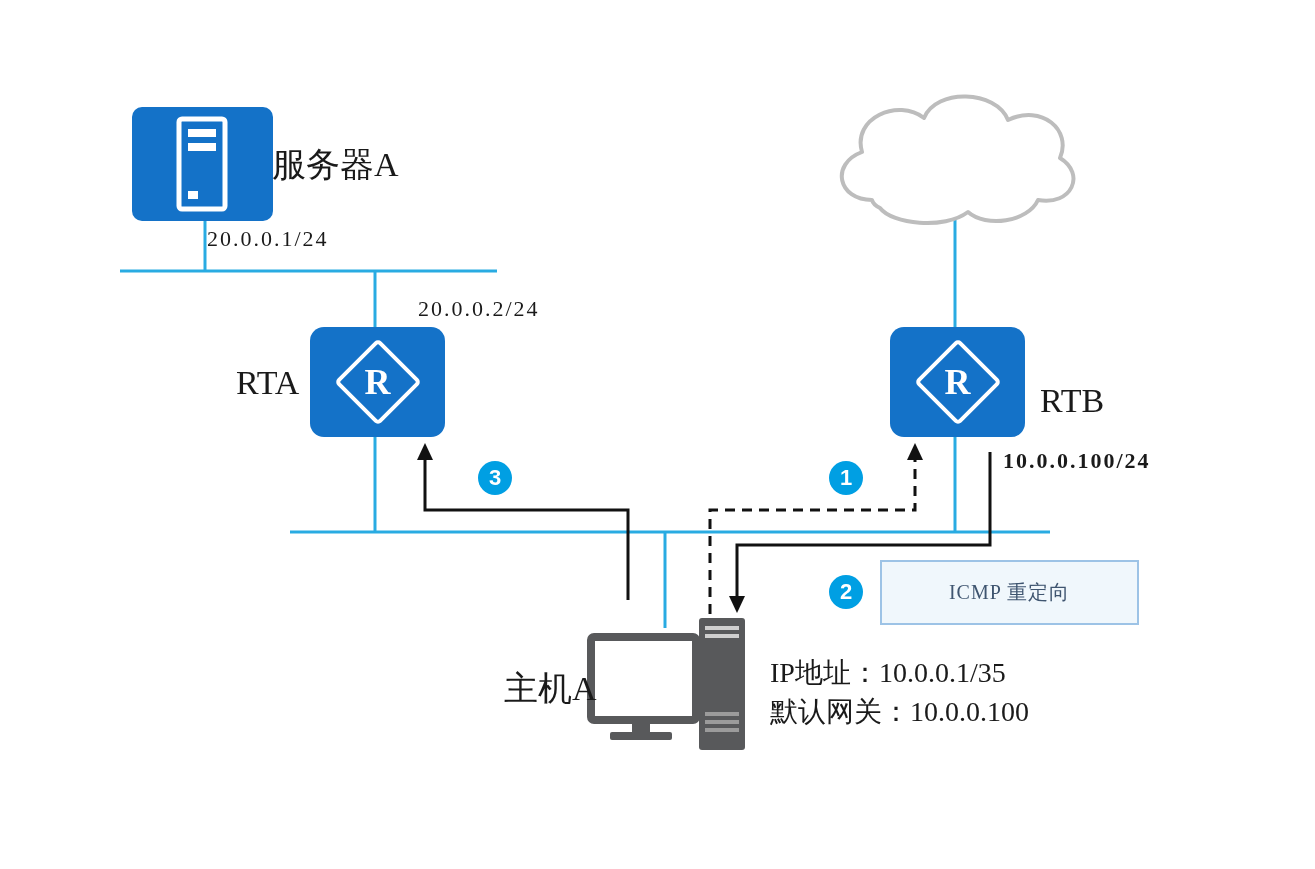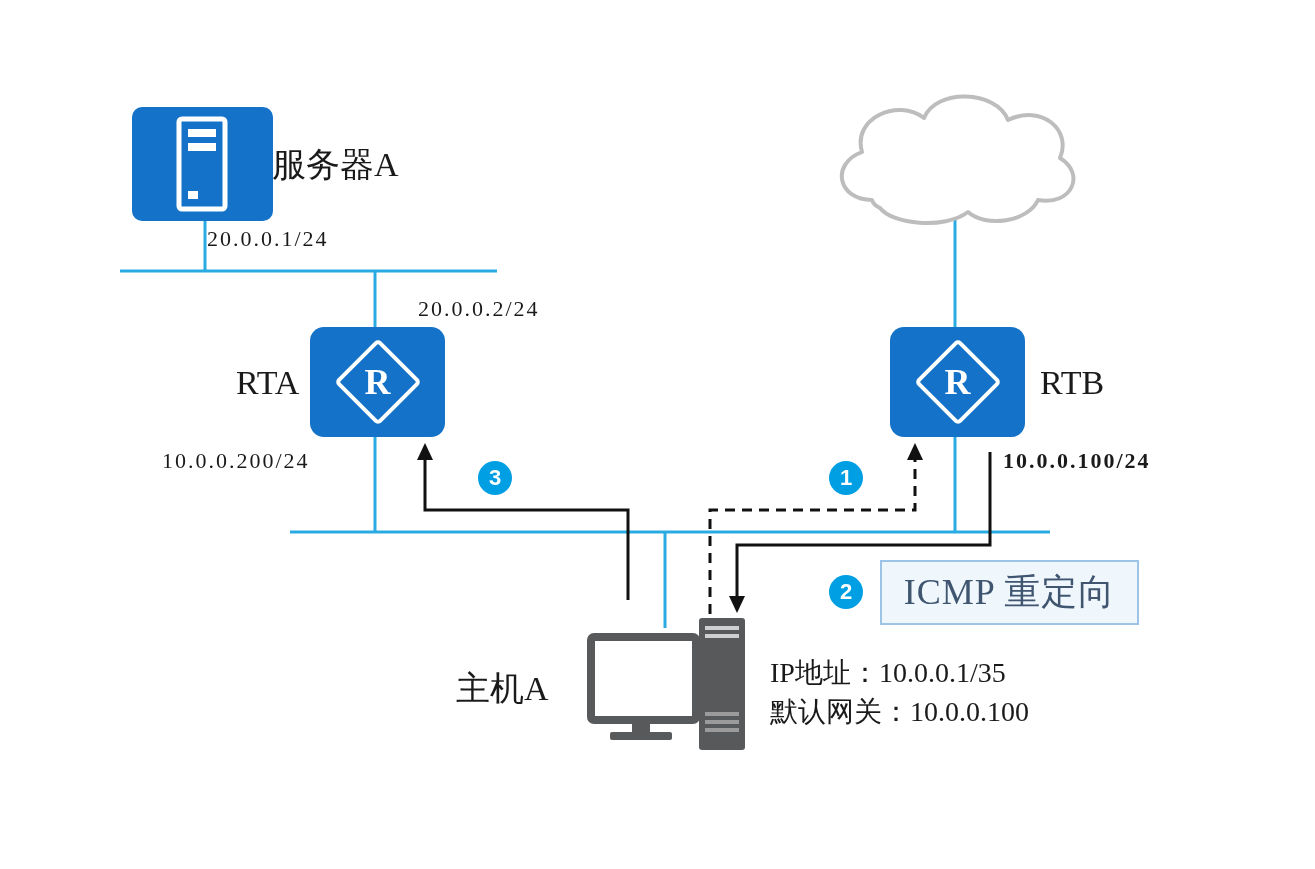--- a/index.html
+++ b/index.html
@@ -53,21 +53,21 @@
     display:flex;align-items:center;justify-content:center;
     font-family:"Liberation Sans",sans-serif;
     font-size:22px;font-weight:bold;
   }
 
   
   .callout{
     position:absolute;left:880px;top:560px;width:255px;height:61px;
     background:#F0F7FC;border:2px solid #9DC3E6;
     display:flex;align-items:center;justify-content:center;
-    font-size:36px;color:#3F5570;letter-spacing:1px;white-space:nowrap;
+    font-size:20px;color:#3F5570;letter-spacing:1px;white-space:nowrap;
   }
 </style>
 </head>
 <body>
 
 <div id="canvas">
 
   <svg class="layer" viewBox="0 0 1315 869">
 
     <line x1="120" y1="271" x2="497" y2="271" stroke="#29ABE2" stroke-width="3"></line>
@@ -111,43 +111,42 @@
   </div>
   <div class="abs node-label" style="left:272px;top:148px;">服务器A</div>
   <div class="abs ip" style="left:207px;top:228px;">20.0.0.1/24</div>
 
   <div class="router" style="left:310px;top:327px;">
     <div class="diamond"></div>
     <div class="glyph">R</div>
   </div>
   <div class="abs node-label" style="left:236px;top:366px;">RTA</div>
   <div class="abs ip" style="left:399px;top:298px;margin-left:19px;">20.0.0.2/24</div>
-  <div class="abs ip" style="left:162px;top:450px;">10.0.0.200/24</div>
 
   <div class="router" style="left:890px;top:327px;">
     <div class="diamond"></div>
     <div class="glyph">R</div>
   </div>
-  <div class="abs node-label" style="left:1040px;top:366px;">RTB</div>
+  <div class="abs node-label" style="left:1040px;top:384px;">RTB</div>
   <div class="abs ip" style="left:1003px;top:450px;font-weight:bold;">10.0.0.100/24</div>
 
   <svg class="abs" style="left:584px;top:610px;" width="170" height="148" viewBox="0 0 170 148">
 
     <rect x="115" y="8" width="46" height="132" rx="3" fill="#58595B"></rect>
     <rect x="121" y="16" width="34" height="4" fill="#CFCFCF"></rect>
     <rect x="121" y="24" width="34" height="4" fill="#CFCFCF"></rect>
     <rect x="121" y="102" width="34" height="4" fill="#9B9B9B"></rect>
     <rect x="121" y="110" width="34" height="4" fill="#9B9B9B"></rect>
     <rect x="121" y="118" width="34" height="4" fill="#9B9B9B"></rect>
 
     <rect x="7" y="27" width="105" height="83" rx="3" fill="#ffffff" stroke="#58595B" stroke-width="8"></rect>
     <rect x="48" y="110" width="18" height="12" fill="#58595B"></rect>
     <rect x="26" y="122" width="62" height="8" rx="2" fill="#58595B"></rect>
   </svg>
-  <div class="abs node-label" style="left:456px;top:672px;">主机A</div>
+  <div class="abs node-label" style="left:504px;top:672px;">主机A</div>
   <div class="abs host-info" style="left:770px;top:654px;">
     <div>IP地址：10.0.0.1/35</div>
     <div>默认网关：10.0.0.100</div>
   </div>
 
   <div class="badge" style="left:829px;top:461px;">1</div>
   <div class="badge" style="left:829px;top:575px;">2</div>
   <div class="badge" style="left:478px;top:461px;">3</div>
 
   <div class="callout">

